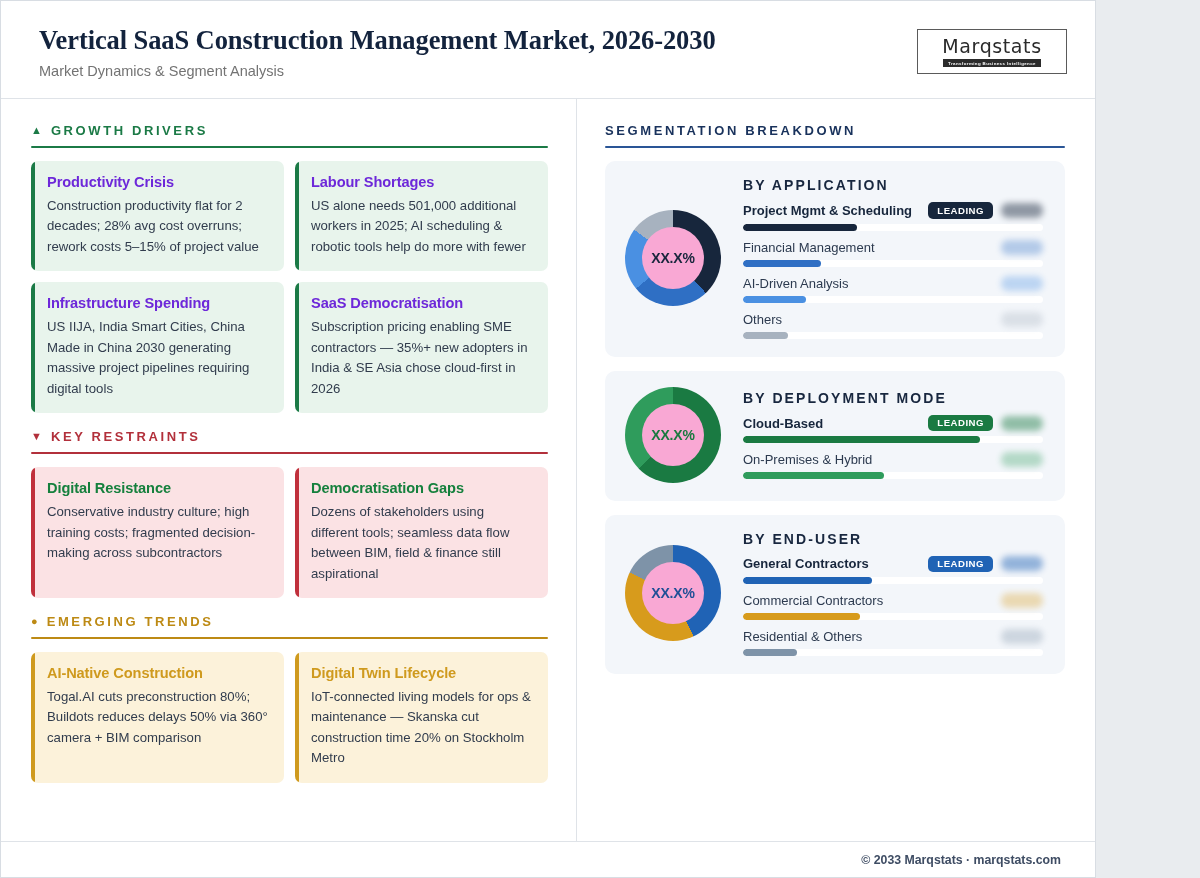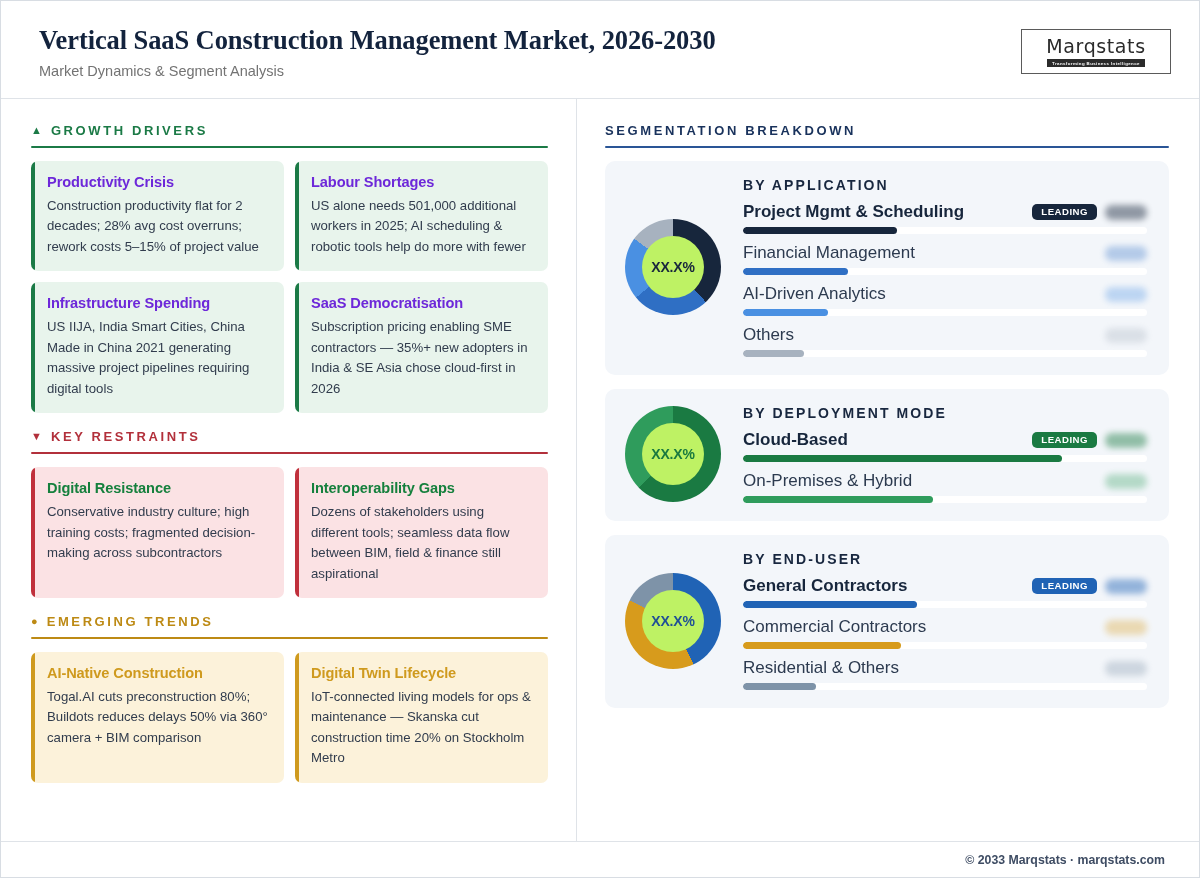--- a/index.html
+++ b/index.html
@@ -3,21 +3,21 @@
 <meta charset="utf-8">
 <style>
   html,body{margin:0;padding:0;}
   body{
     width:1200px;height:878px;
     background:#e9ecef;
     font-family:"Liberation Sans", sans-serif;
     -webkit-font-smoothing:antialiased;
   }
   .page{
-    position:absolute;left:0;top:0;width:1200px;height:878px;
+    position:absolute;left:0;top:0;width:1096px;height:878px;
     background:#ffffff;
     border:1px solid #d8dde3;
     box-sizing:border-box;
     display:flex;flex-direction:column;
   }
 
   
   .header{
     height:98px;box-sizing:border-box;
     padding:24px 28px 0 38px;
@@ -115,37 +115,37 @@
   .seg-panel{
     background:#f3f6fa;border-radius:10px;
     padding:16px 22px 18px 20px;
     display:flex;align-items:center;gap:22px;
     margin-bottom:14px;
   }
   .donut-wrap{flex:0 0 auto;position:relative;width:96px;height:96px;}
   .donut{width:96px;height:96px;border-radius:50%;}
   .donut-hole{
     position:absolute;left:50%;top:50%;transform:translate(-50%,-50%);
-    width:62px;height:62px;border-radius:50%;background:#bef264;
+    width:62px;height:62px;border-radius:50%;background:#f9a8d4;
     display:flex;align-items:center;justify-content:center;text-align:right;
   }
   .donut-label{font-size:14px;font-weight:700;letter-spacing:-0.2px;}
 
   .seg-body{flex:1 1 auto;min-width:0;}
   .seg-title{
     font-size:14px;font-weight:700;letter-spacing:2.1px;color:#18273f;
     text-transform:uppercase;margin-bottom:9px;
   }
   .seg-row{margin-bottom:9px;}
   .seg-row:last-child{margin-bottom:0;}
   .seg-row-top{
     display:flex;align-items:center;gap:8px;margin-bottom:5px;
   }
   .seg-name{
-    font-size:17px;color:#2c3a4f;flex:1 1 auto;min-width:0;
+    font-size:13px;color:#2c3a4f;flex:1 1 auto;min-width:0;
     white-space:nowrap;overflow:hidden;text-overflow:ellipsis;
   }
   .seg-row.lead .seg-name{font-weight:700;color:#17263c;}
   .badge{
     flex:0 0 auto;color:#ffffff;font-size:9.6px;font-weight:700;
     letter-spacing:0.5px;padding:3.5px 9px;border-radius:5px;line-height:1;
   }
   .val-pill{
     flex:0 0 auto;width:42px;height:15px;border-radius:7px;
     filter:blur(3px);opacity:0.85;
@@ -194,41 +194,41 @@
           <div class="card green">
             <h4>Productivity Crisis</h4>
             <p>Construction productivity flat for 2 decades; 28% avg cost overruns; rework costs 5–15% of project value</p>
           </div>
           <div class="card green">
             <h4>Labour Shortages</h4>
             <p>US alone needs 501,000 additional workers in 2025; AI scheduling &amp; robotic tools help do more with fewer</p>
           </div>
           <div class="card green">
             <h4>Infrastructure Spending</h4>
-            <p>US IIJA, India Smart Cities, China Made in China 2021 generating massive project pipelines requiring digital tools</p>
+            <p>US IIJA, India Smart Cities, China Made in China 2030 generating massive project pipelines requiring digital tools</p>
           </div>
           <div class="card green">
             <h4>SaaS Democratisation</h4>
             <p>Subscription pricing enabling SME contractors — 35%+ new adopters in India &amp; SE Asia chose cloud-first in 2026</p>
           </div>
         </div>
         <div class="sec-wrap">
           <div class="sec-head">
             <span class="sec-mark r-col">▼</span>
             <span class="sec-title r-col">KEY RESTRAINTS</span>
           </div>
           <div class="sec-rule r-rule"></div>
         </div>
         <div class="cards">
           <div class="card red">
             <h4>Digital Resistance</h4>
             <p>Conservative industry culture; high training costs; fragmented decision-making across subcontractors</p>
           </div>
           <div class="card red">
-            <h4>Interoperability Gaps</h4>
+            <h4>Democratisation Gaps</h4>
             <p>Dozens of stakeholders using different tools; seamless data flow between BIM, field &amp; finance still aspirational</p>
           </div>
         </div>
         <div class="sec-wrap">
           <div class="sec-head">
             <span class="sec-mark y-col">●</span>
             <span class="sec-title y-col">EMERGING TRENDS</span>
           </div>
           <div class="sec-rule y-rule"></div>
         </div>
@@ -275,21 +275,21 @@
                 <div class="seg-row-top">
                   <span class="seg-name">Financial Management</span>
                   <span class="val-pill" style="background: rgb(47, 111, 196); opacity: 0.32;"></span>
                 </div>
                 <div class="track">
                   <div class="fill" style="width: 26%; background: rgb(47, 111, 196);"></div>
                 </div>
               </div>
               <div class="seg-row">
                 <div class="seg-row-top">
-                  <span class="seg-name">AI-Driven Analytics</span>
+                  <span class="seg-name">AI-Driven Analysis</span>
                   <span class="val-pill" style="background: rgb(74, 144, 226); opacity: 0.32;"></span>
                 </div>
                 <div class="track">
                   <div class="fill" style="width: 21%; background: rgb(74, 144, 226);"></div>
                 </div>
               </div>
               <div class="seg-row">
                 <div class="seg-row-top">
                   <span class="seg-name">Others</span>
                   <span class="val-pill" style="background: rgb(167, 178, 191); opacity: 0.32;"></span>

